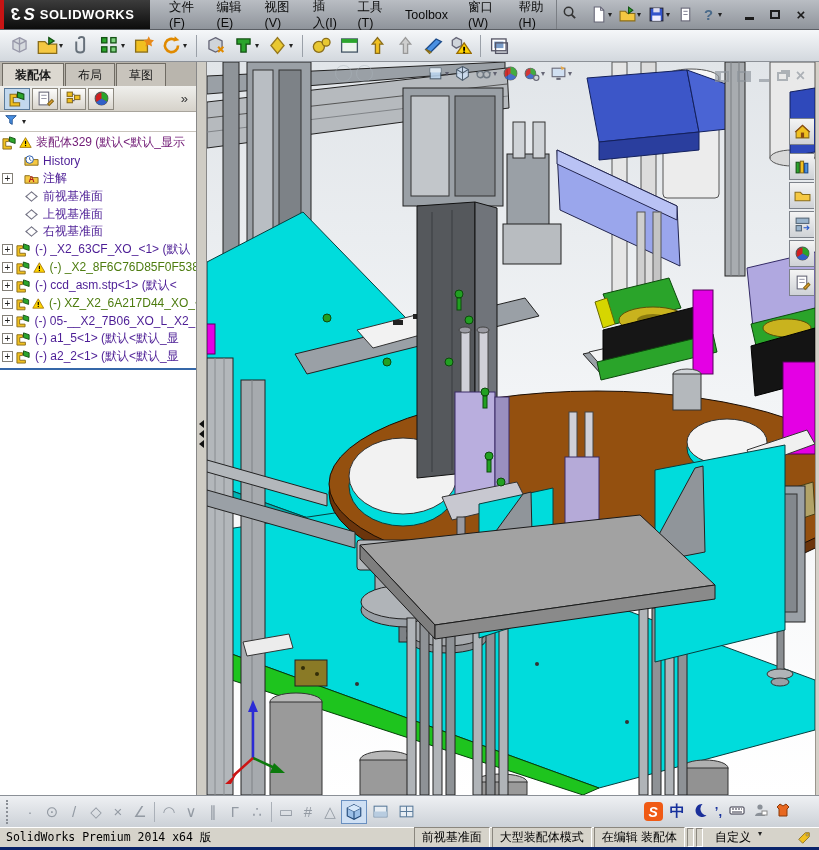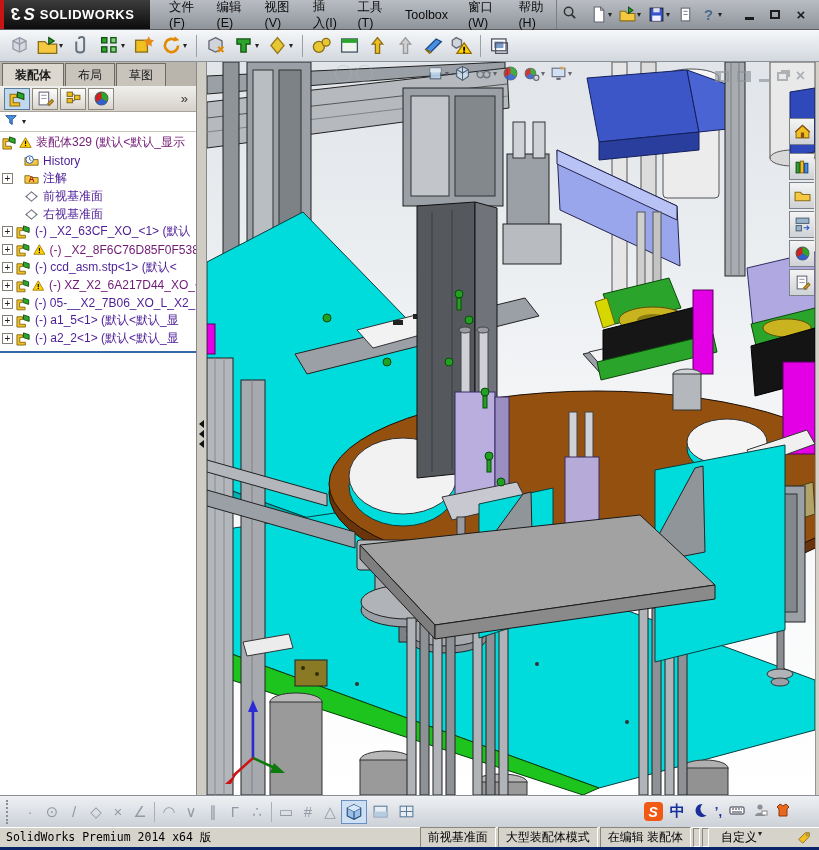--- a/index.html
+++ b/index.html
@@ -41,21 +41,21 @@
   .mbtn { width:26px; height:22px; display:flex; align-items:center; justify-content:center; border:1px solid #8d897f; background:linear-gradient(#fdfdfc,#d8d4cc); }
   .mbtn.active { background:#c2d8ee; border-color:#5a7a9a; }
   .mgr .spacer { flex:1; }
   .chev { font-size:13px; color:#333; padding-right:4px; }
   .filter { height:20px; display:flex; align-items:center; gap:3px; padding-left:4px; border-bottom:1px solid #c8c4bc; background:#fff; }
   .tree { flex:1; padding-top:2px; font-size:12px; overflow:hidden; position:relative; background:#fff; }
   .tree-row { height:17.8px; display:flex; align-items:center; white-space:nowrap; position:relative; padding-left:24px; cursor:default; }
   .tree-row.root { padding-left:2px; }
   .tree-row.cbox { padding-left:16px; }
   .tree-row .tlabel { margin-left:4px; color:#4c1d95; overflow:hidden; }
-  .tree-row.blue .tlabel { color:#701a75; }
+  .tree-row.blue .tlabel { color:#4d7c0f; }
   .tree-row.olive .tlabel { color:#701a75; }
   .expbox { position:absolute; left:2px; top:3.5px; width:11px; height:11px; border:1px solid #848078; background:#fff; font-size:10px; line-height:9px; text-align:center; color:#222; }
   .warnic { margin-left:2px; }
   .tree-divider { height:2px; background:#3567a8; margin-top:3px; }
 
   .splitter { width:10px; background:#cfccc4; border-right:1px solid #888; position:relative; }
   .sp-arrow { width:0; height:0; border-top:4px solid transparent; border-bottom:4px solid transparent; border-right:5px solid #111; position:absolute; left:2px; }
 
   .viewport { width:608px; position:relative; background:#fff; overflow:hidden; }
   .viewport svg.scene { position:absolute; left:0; top:0; }
@@ -84,21 +84,21 @@
   .sgs { width:19px; height:19px; background:#f05a14; color:#fff; border-radius:4px; font-weight:bold; font-size:14px; display:flex; align-items:center; justify-content:center; font-style:italic; }
   .imezh { color:#16309c; font-weight:bold; font-size:15px; }
   .imep { color:#16309c; font-weight:bold; font-size:13px; }
 
   
   .statusbar { height:20px; background:#d6d3ca; display:flex; align-items:center; font-size:12px; color:#000; padding:0 2px; border-top:1px solid #fff; }
   .sb-left { font-family:"DejaVu Sans Mono","Liberation Mono",monospace; font-size:11.5px; padding-left:4px; }
   .sb-spacer { flex:1; }
   .sb-seg { border:1px solid; border-color:#8a867e #ffffff #ffffff #8a867e; padding:1px 7px; margin-right:2px; background:#d6d3ca; white-space:nowrap; }
   .sb-thin { width:7px; align-self:stretch; border:1px solid; border-color:#8a867e #ffffff #ffffff #8a867e; margin-right:2px; }
-  .sb-custom { padding:1px 10px; white-space:nowrap; display:flex; align-items:flex-start; }
+  .sb-custom { padding:1px 10px; white-space:nowrap; display:flex; align-items:flex-start; gap:6px; }
   .sb-tag { margin:0 6px 0 24px; display:flex; align-items:center; }
   .bframe { height:3px; background:#0a246a; }
 </style>
 </head>
 <body>
 
 <div class="app">
 
   <div class="titlebar">
     <div class="red-accent"></div>
@@ -361,20 +361,27 @@
               <path d="M8 3l6 5-6 5-6-5z" fill="none" stroke="#778" stroke-width="1.1"></path>
               <path d="M8 3l2 1.5M14 8l-2-1M8 13l-2-1.5M2 8l2 1" stroke="#778"></path>
             </svg>
             <span class="tlabel">前视基准面</span>
           </div>
           <div class="tree-row ">
             <svg class="ic " width="15" height="15" viewBox="0 0 16 16">
               <path d="M8 3l6 5-6 5-6-5z" fill="none" stroke="#778" stroke-width="1.1"></path>
               <path d="M8 3l2 1.5M14 8l-2-1M8 13l-2-1.5M2 8l2 1" stroke="#778"></path>
             </svg>
+            <span class="tlabel">上视基准面</span>
+          </div>
+          <div class="tree-row ">
+            <svg class="ic " width="15" height="15" viewBox="0 0 16 16">
+              <path d="M8 3l6 5-6 5-6-5z" fill="none" stroke="#778" stroke-width="1.1"></path>
+              <path d="M8 3l2 1.5M14 8l-2-1M8 13l-2-1.5M2 8l2 1" stroke="#778"></path>
+            </svg>
             <span class="tlabel">右视基准面</span>
           </div>
           <div class="tree-row cbox">
             <span class="expbox">+</span>
             <svg class="ic " width="15" height="15" viewBox="0 0 16 16">
               <path d="M1 4h6v3H4v5h6v3H1z" fill="#f0c020" stroke="#8a6d1a"></path>
               <path d="M8 2l6 2v5l-6-2z" fill="#2ba52b" stroke="#145214"></path>
             </svg>
             <span class="tlabel">(-) _X2_63CF_XO_&lt;1&gt; (默认</span>
           </div>

